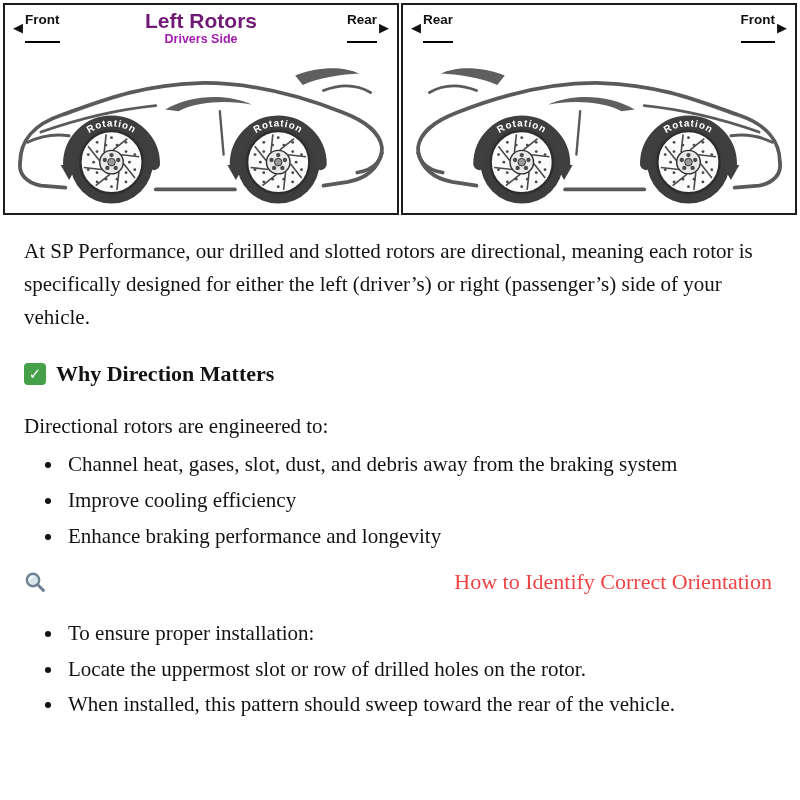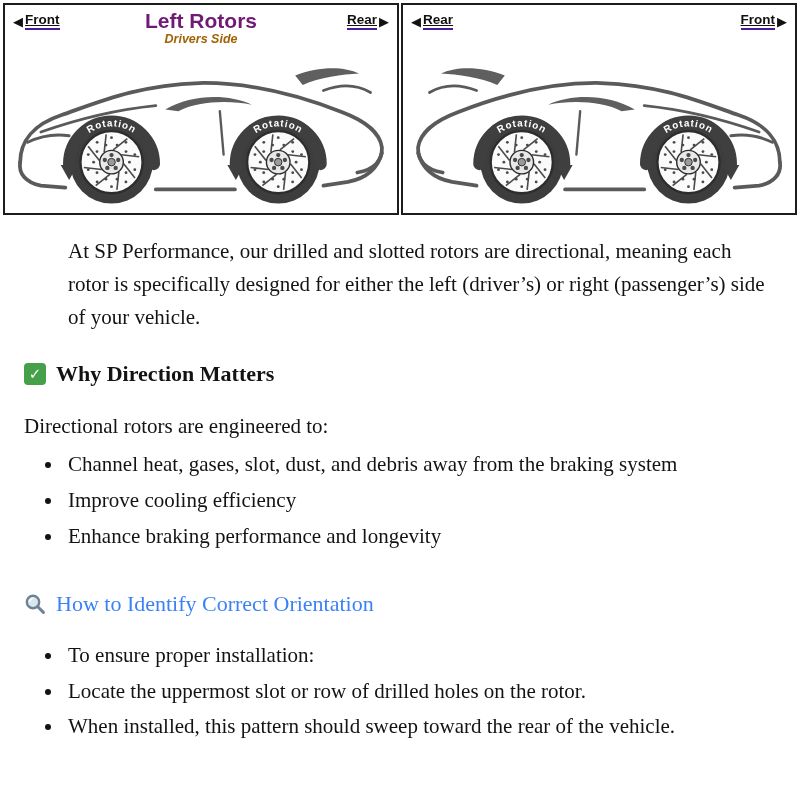--- a/index.html
+++ b/index.html
@@ -5,34 +5,34 @@
   * { margin:0; padding:0; box-sizing:border-box; }
   html,body { width:800px; height:800px; background:#ffffff; overflow:hidden; }
   body { font-family:"Liberation Serif","DejaVu Serif",serif; color:#121212; }
 
   
   .diagram-row { display:flex; gap:2px; padding:3px 3px 0 3px; }
   .panel { flex:1 1 0; border:2px solid #1c1c1c; background:#fff; position:relative; }
   .panel-header { position:relative; height:46px; padding-top:5px; }
   .titles { text-align:center; }
   .panel-title { font-family:"Liberation Sans","DejaVu Sans",sans-serif; font-weight:bold; font-size:21px; color:#701a75; line-height:1.05; }
-  .panel-subtitle { font-family:"Liberation Sans","DejaVu Sans",sans-serif; font-weight:bold; font-style:italic; font-size:12.5px; color:#a16207; }
+  .panel-subtitle { font-family:"Liberation Sans","DejaVu Sans",sans-serif; font-weight:bold; font-size:12.5px; color:#a21caf; }
   .dir-label { position:absolute; top:7px; font-family:"Liberation Sans","DejaVu Sans",sans-serif; font-weight:bold; font-size:13.5px; color:#111; display:flex; align-items:center; gap:2px; }
   .dir-label.left { left:8px; }
   .dir-label.right { right:8px; }
-  .dir-label .lbl { border-bottom:2px solid #4c1d95; padding-bottom:1px;text-decoration:underline; }
+  .dir-label .lbl { border-bottom:2px solid #000000; padding-bottom:14px; }
   .tri { font-family:"DejaVu Sans",sans-serif; font-size:13px; line-height:1; color:#111; }
   .car-canvas { width:100%; height:162px; }
   .car-canvas svg { width:100%; height:100%; display:block; }
 
   
   .article { padding:20px 28px 0 24px; font-size:21px; line-height:1.56; color:#131313; }
-  .intro { margin-bottom:22px; max-width:748px;margin-left:44px; }
+  .intro { margin-bottom:22px; max-width:748px; }
   .sec-heading { font-size:22px; font-weight:bold; margin:24px 0 18px 0; display:flex; align-items:center; gap:10px; }
-  .sec-heading.plain { font-weight:normal; color:#3b82f6; margin-top:34px; }
+  .sec-heading.plain { font-weight:normal; color:#ef4444; margin-top:12px;justify-content:space-between; }
   .lead { margin-bottom:1px; }
   ul.bullets { margin:6px 0 6px 16px; padding-left:24px; }
   ul.bullets li { margin:3px 0; padding-left:4px; max-width:700px; }
 
   
   .check-icon { width:22px; height:22px; background:#45a049; border-radius:4px; display:inline-flex;
     align-items:center; justify-content:center; color:#fff; font-family:"DejaVu Sans",sans-serif;
     font-size:15px; font-weight:bold; flex:0 0 auto; }
   
   .mag-icon { width:22px; height:22px; display:inline-block; flex:0 0 auto; }

